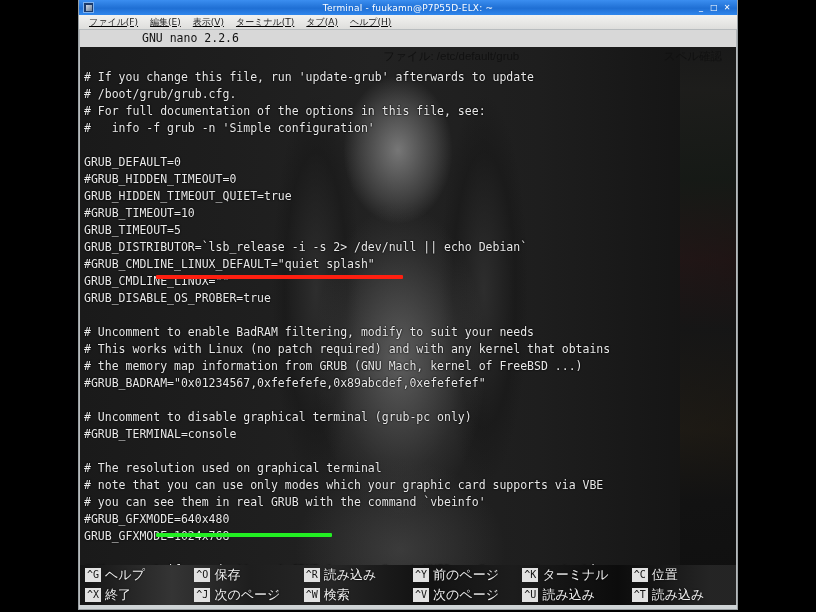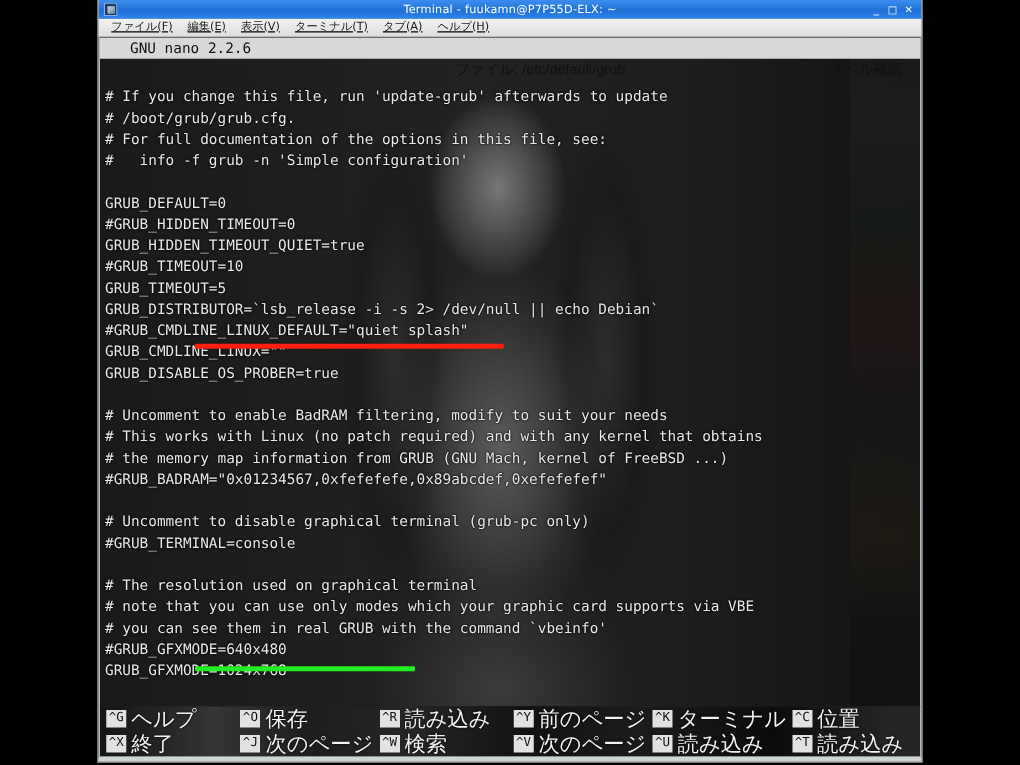--- a/index.html
+++ b/index.html
@@ -22,21 +22,21 @@
     background: #000000;
   }
 
   
   #window {
     position: absolute;
     left: 78px;
     top: 0px;
     width: 660px;
     height: 610px;
-    background: #a3a3a3;
+    background: #0ea5e9;
     border: 1px solid #9aa0a3;
     border-top: none;
     box-sizing: border-box;
     display: flex;
     flex-direction: column;
     box-shadow: 0 0 4px rgba(0,0,0,0.6);
   }
 
   
   #titlebar {
@@ -153,20 +153,21 @@
     position: absolute;
     left: 0; right: 0; top: 0;
     height: 17px;
     background: #d8d8d8;
     color: #111111;
     font-size: 11.5px;
     line-height: 17px;
     display: flex;
     align-items: center;
     z-index: 4;
+    padding-left: 38px;
   }
   #nano-header .nh-left   { padding-left: 24px; white-space: nowrap; }
   #nano-header .nh-center { flex: 1 1 auto; text-align: center; white-space: nowrap; }
   #nano-header .nh-right  { padding-right: 14px; white-space: nowrap; }
   .jp { font-family: Liberation Sans, sans-serif; margin-top: 36px; }
 
   
   #content {
     position: absolute;
     left: 4px;
@@ -235,21 +236,21 @@
     color: #111111;
     font-size: 10px;
     line-height: 14px;
     padding: 0 2px;
     font-family: "DejaVu Sans Mono", monospace;
     white-space: nowrap;
   }
   .sc-label {
     color: #f2f2f2;
     font-family: "DejaVu Sans", sans-serif;
-    font-size: 17px;
+    font-size: 13px;
     white-space: nowrap;
     text-shadow: 0 0 2px #000;
   }
   #window-bottom-edge {
     flex: 0 0 auto;
     height: 4px;
     background: #cfd4d6;
   }
 </style>
 </head>

